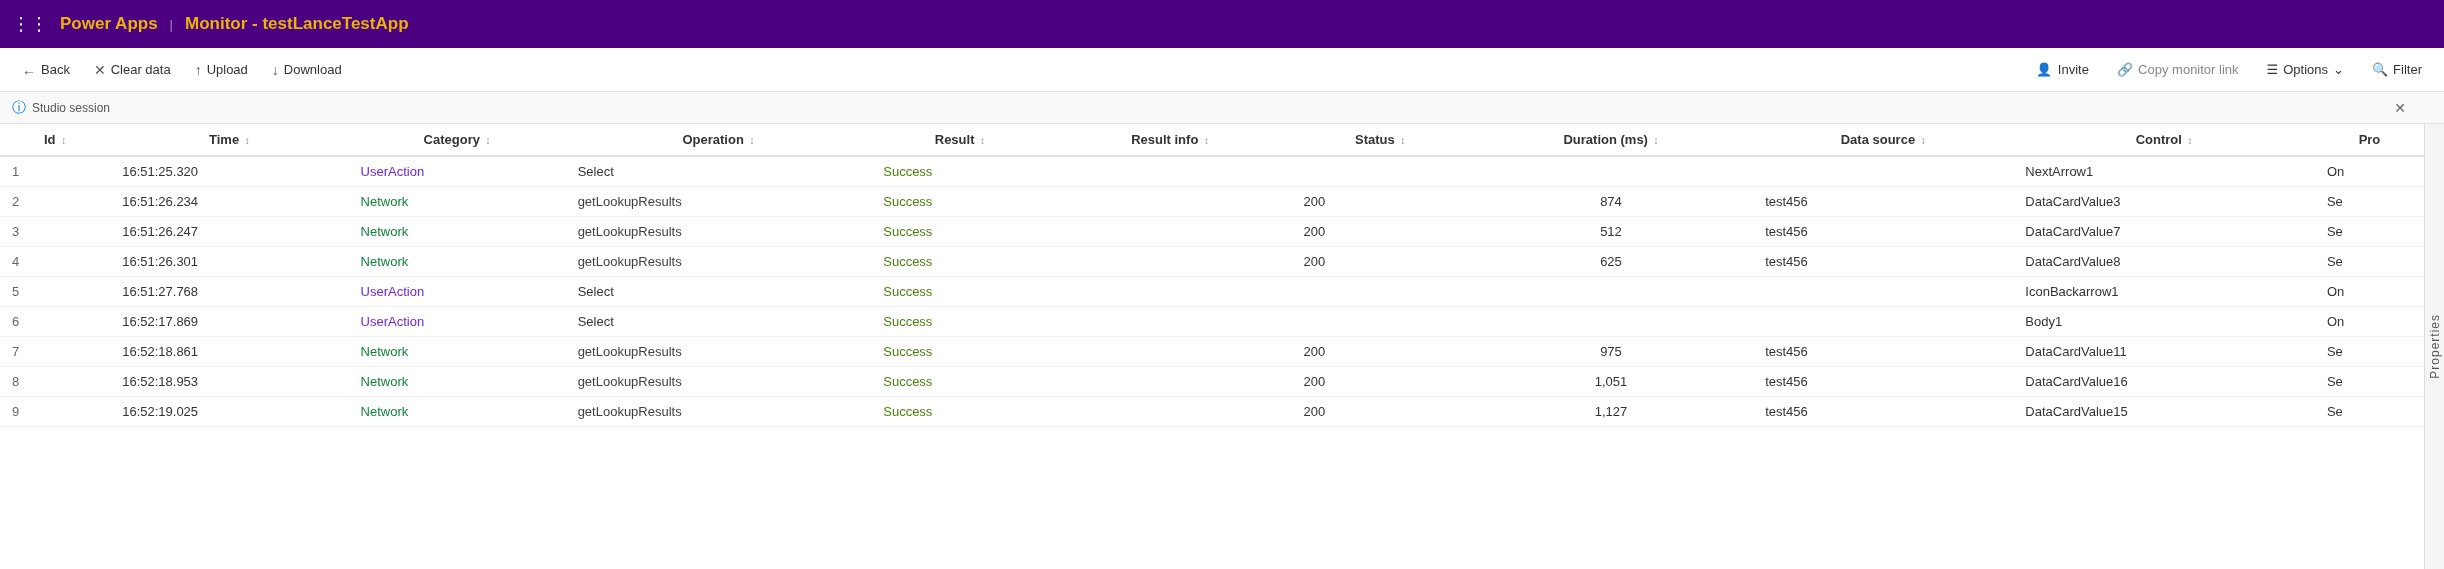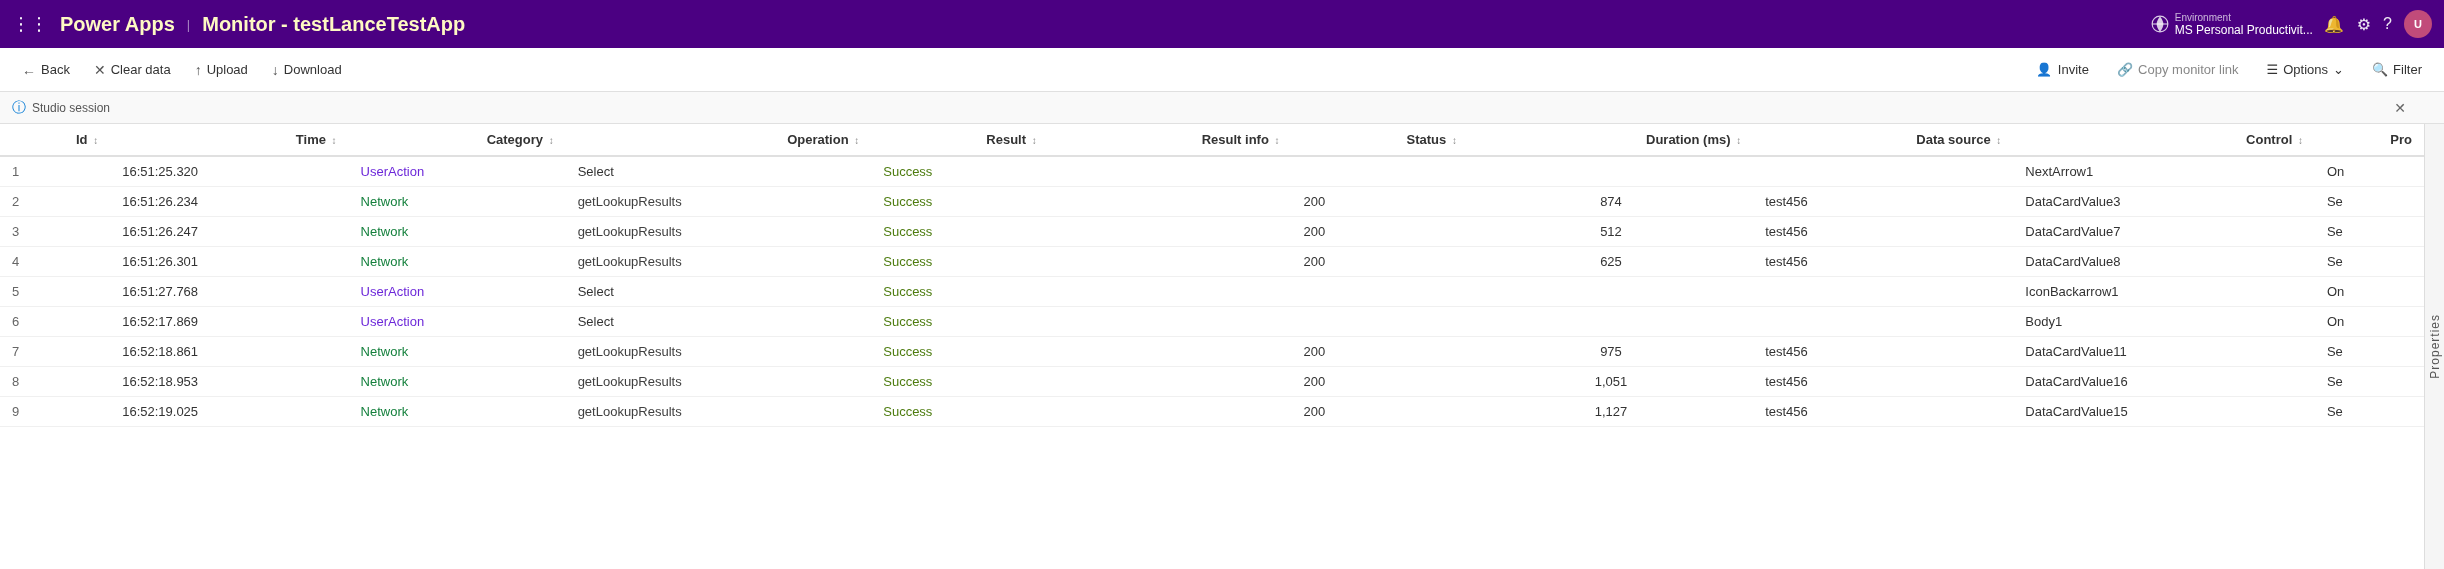--- a/index.html
+++ b/index.html
@@ -14,23 +14,23 @@
       padding: 0 12px;
       gap: 8px;
       color: #fff;
     }
     .top-nav .waffle-icon {
       font-size: 18px;
       cursor: pointer;
       margin-right: 4px;
     }
     .top-nav .brand-title {
-      font-size: 20px;
+      font-size: 17px;
       font-weight: 600;
-      color: #fef9c3;
+      color: #eab308;
     }
     .top-nav .separator {
       color: rgba(255,255,255,0.5);
       margin: 0 4px;
     }
     .top-nav-right {
       margin-left: auto;
       display: flex;
       align-items: center;
       gap: 12px;
@@ -123,21 +123,21 @@
       width: 100%;
       border-collapse: collapse;
       font-size: 13px;
     }
     thead tr {
       border-bottom: 2px solid #e0e0e0;
       background: #fff;
     }
     thead th {
       padding: 8px 12px;
-      text-align: right;
+      text-align: center;
       font-weight: 600;
       color: #333;
       white-space: nowrap;
       border-bottom: 1px solid #ddd;
       cursor: pointer;
       user-select: none;
     }
     thead th .sort-arrow { font-size: 10px; color: #888; margin-left: 2px; }
 
     tbody tr {
@@ -175,37 +175,20 @@
   </style>
 </head>
 <body>
 
 <div class="top-nav">
   <span class="waffle-icon">⋮⋮</span>
   <span class="brand-title">Power Apps</span>
   <span class="separator">|</span>
   <span class="brand-title" style="font-weight:700">Monitor - testLanceTestApp</span>
 
-  <div class="top-nav-right">
-    <div class="env-block">
-      <svg width="18" height="18" viewBox="0 0 16 16" fill="rgba(255,255,255,0.8)">
-        <circle cx="8" cy="8" r="7" stroke="rgba(255,255,255,0.8)" stroke-width="1" fill="none"></circle>
-        <path d="M8 1 Q11 5 11 8 Q11 11 8 15 Q5 11 5 8 Q5 5 8 1Z" fill="rgba(255,255,255,0.8)"></path>
-        <line x1="1" y1="8" x2="15" y2="8" stroke="rgba(255,255,255,0.8)" stroke-width="1"></line>
-      </svg>
-      <div>
-        <div class="env-label">Environment</div>
-        <div class="env-name">MS Personal Productivit...</div>
-      </div>
-    </div>
-    <span class="top-nav-icon">🔔</span>
-    <span class="top-nav-icon">⚙</span>
-    <span class="top-nav-icon">?</span>
-    <div class="avatar">U</div>
-  </div>
 </div>
 
 <div class="toolbar">
   <button class="toolbar-btn">
     <span class="btn-icon">←</span>
     <span>Back</span>
   </button>
   <button class="toolbar-btn">
     <span class="btn-icon">✕</span>
     <span>Clear data</span>

